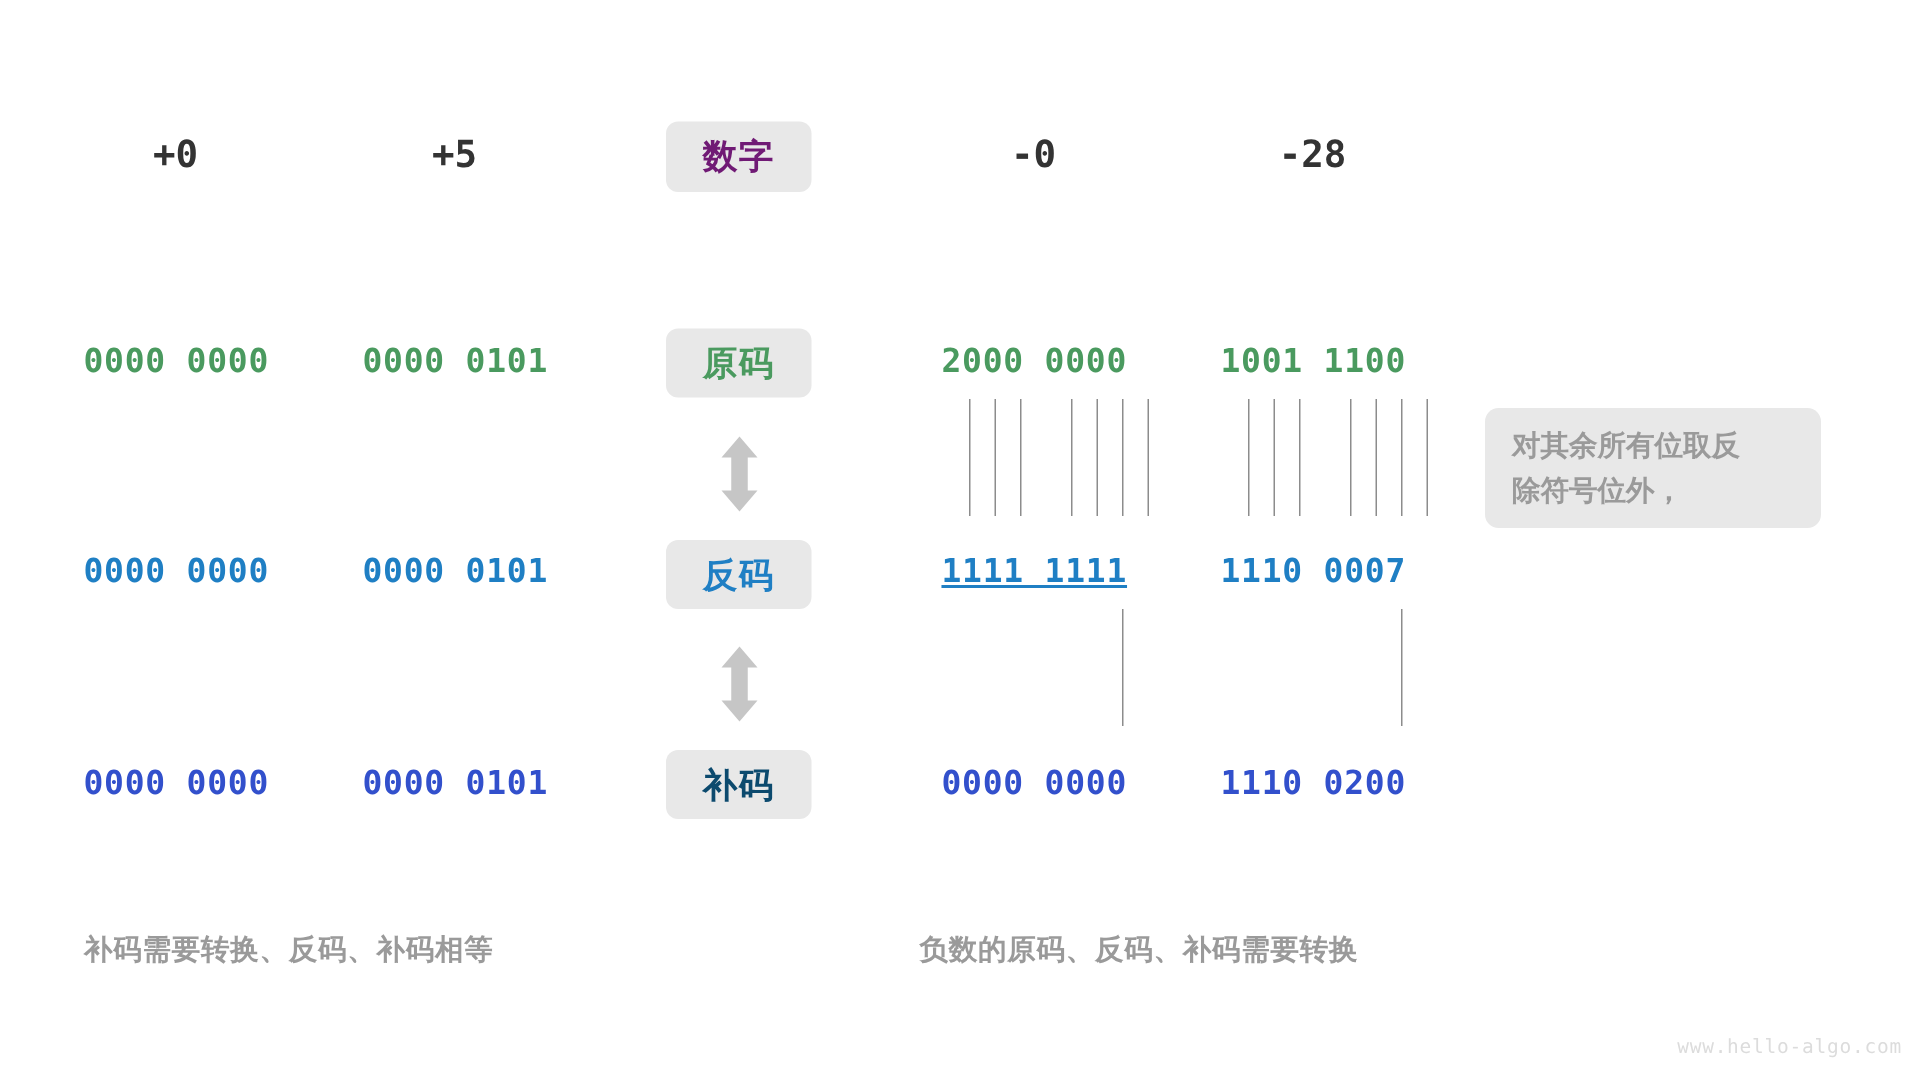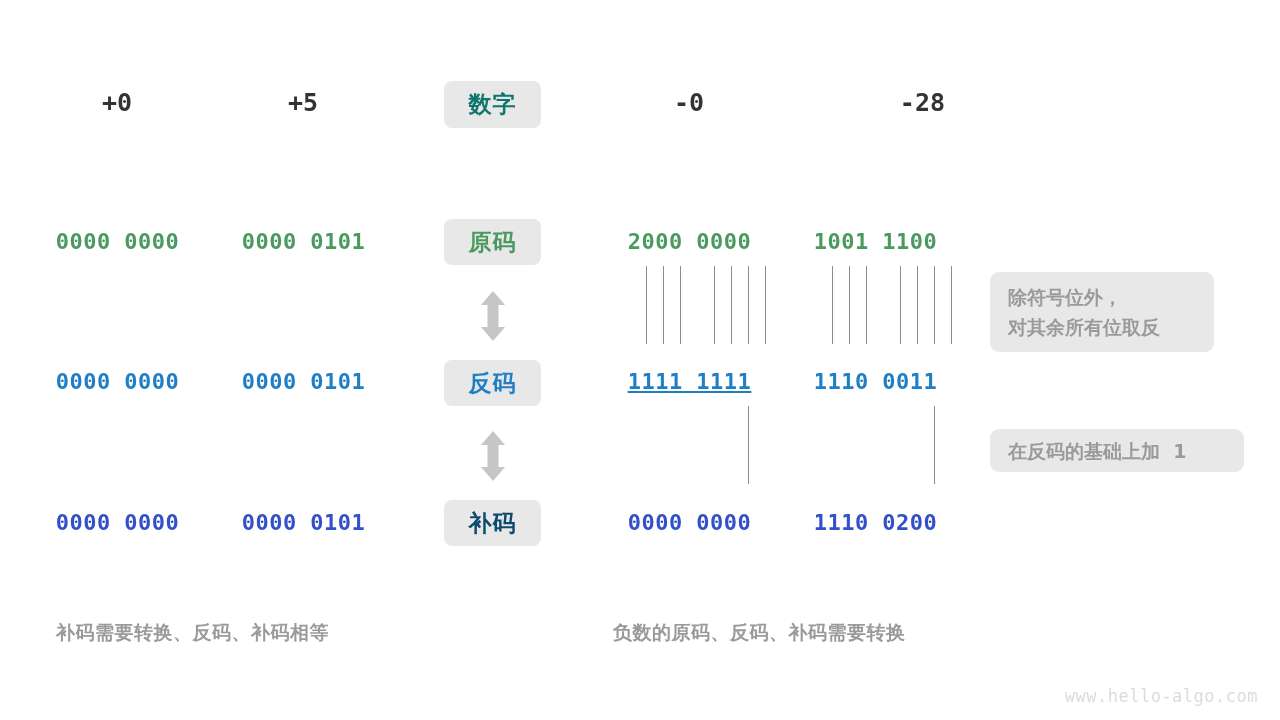--- a/index.html
+++ b/index.html
@@ -52,21 +52,21 @@
   .pill {
     position: absolute;
     background: #e8e8e8;
     border-radius: 8px;
     display: flex;
     align-items: center;
     justify-content: center;
     font-weight: bold;
     letter-spacing: 1px;
   }
-  .pill-head { color: #0f766e; font-size: 23px; }
+  .pill-head { color: #701a75; font-size: 23px; }
   .pill-sign { color: #4a9a5f; font-size: 23px; }
   .pill-ones { color: #1f7fc4; font-size: 23px; }
   .pill-twos { color: #0c4a6e; font-size: 23px; }
 
   
   .dbl-arrow { position: absolute; }
 
   
   .note {
     position: absolute;
@@ -90,24 +90,24 @@
     color: #9a9a9a;
     font-weight: bold;
     font-size: 19px;
     letter-spacing: 0.5px;
     white-space: pre;
   }
 
   
   .watermark {
     position: absolute;
-    right: 22px;
+    right: 12px;
     bottom: 14px;
     font-family: "DejaVu Sans Mono", monospace;
-    font-size: 17px;
+    font-size: 13px;
     color: #dcdcdc;
     letter-spacing: 0.5px;
   }
 
   
   .conn { position: absolute; background: #8c8c8c; width: 1px; }
 </style>
 </head>
 <body>
 
@@ -116,21 +116,21 @@
   <div class="abs num-head" style="left:47px; top:88px; width:140px;">+0</div>
 
   <div class="abs num-head" style="left:233px; top:88px; width:140px;">+5</div>
 
   <div class="pill" style="left:444px; top:81px; width:97px; height:47px;">
     <span class="pill-head">数字</span>
   </div>
 
   <div class="abs num-head" style="left:619px; top:88px; width:140px;">-0</div>
 
-  <div class="abs num-head" style="left:805px; top:88px; width:140px;text-align:right;">-28</div>
+  <div class="abs num-head" style="left:805px; top:88px; width:140px;">-28</div>
 
   <div class="abs bits row-sign" style="left:29px; top:229px; width:177px;">0000 0000</div>
 
   <div class="abs bits row-sign" style="left:215px; top:229px; width:177px;">0000 0101</div>
 
   <div class="pill" style="left:444px; top:219px; width:97px; height:46px;">
     <span class="pill-sign">原码</span>
   </div>
 
   <div class="abs bits row-sign" style="left:601px; top:229px; width:177px;">2000 0000</div>
@@ -140,21 +140,21 @@
   <div class="abs bits row-ones" style="left:29px; top:369px; width:177px;">0000 0000</div>
 
   <div class="abs bits row-ones" style="left:215px; top:369px; width:177px;">0000 0101</div>
 
   <div class="pill" style="left:444px; top:360px; width:97px; height:46px;">
     <span class="pill-ones">反码</span>
   </div>
 
   <div class="abs bits row-ones" style="left:601px; top:369px; width:177px;text-decoration:underline;">1111 1111</div>
 
-  <div class="abs bits row-ones" style="left:787px; top:369px; width:177px;">1110 0011</div>
+  <div class="abs bits row-ones" style="left:787px; top:369px; width:177px;">1110 0007</div>
 
   <div class="abs bits row-twos" style="left:29px; top:510px; width:177px;">0000 0000</div>
 
   <div class="abs bits row-twos" style="left:215px; top:510px; width:177px;">0000 0101</div>
 
   <div class="pill" style="left:444px; top:500px; width:97px; height:46px;">
     <span class="pill-twos">补码</span>
   </div>
 
   <div class="abs bits row-twos" style="left:601px; top:510px; width:177px;">0000 0000</div>
@@ -186,27 +186,24 @@
   <div class="conn" style="left:866px;  top:266px; height:78px;"></div>
   <div class="conn" style="left:900px;  top:266px; height:78px;"></div>
   <div class="conn" style="left:917px;  top:266px; height:78px;"></div>
   <div class="conn" style="left:934px;  top:266px; height:78px;"></div>
   <div class="conn" style="left:951px;  top:266px; height:78px;"></div>
 
   <div class="conn" style="left:748px;  top:406px; height:78px;"></div>
   <div class="conn" style="left:934px;  top:406px; height:78px;"></div>
 
   <div class="note" style="left:990px; top:272px; width:224px; height:80px;">
+    <div>对其余所有位取反</div>
     <div>除符号位外，</div>
-    <div>对其余所有位取反</div>
-  </div>
-
-  <div class="note" style="left:990px; top:429px; width:254px; height:43px;">
-    <div>在反码的基础上加  1</div>
-  </div>
+  </div>
+
 
   <div class="caption" style="left:56px; top:620px;">补码需要转换、反码、补码相等</div>
 
   <div class="caption" style="left:613px; top:620px;">负数的原码、反码、补码需要转换</div>
 
   <div class="watermark">www.hello-algo.com</div>
 
 </div>
 
 </body></html>

